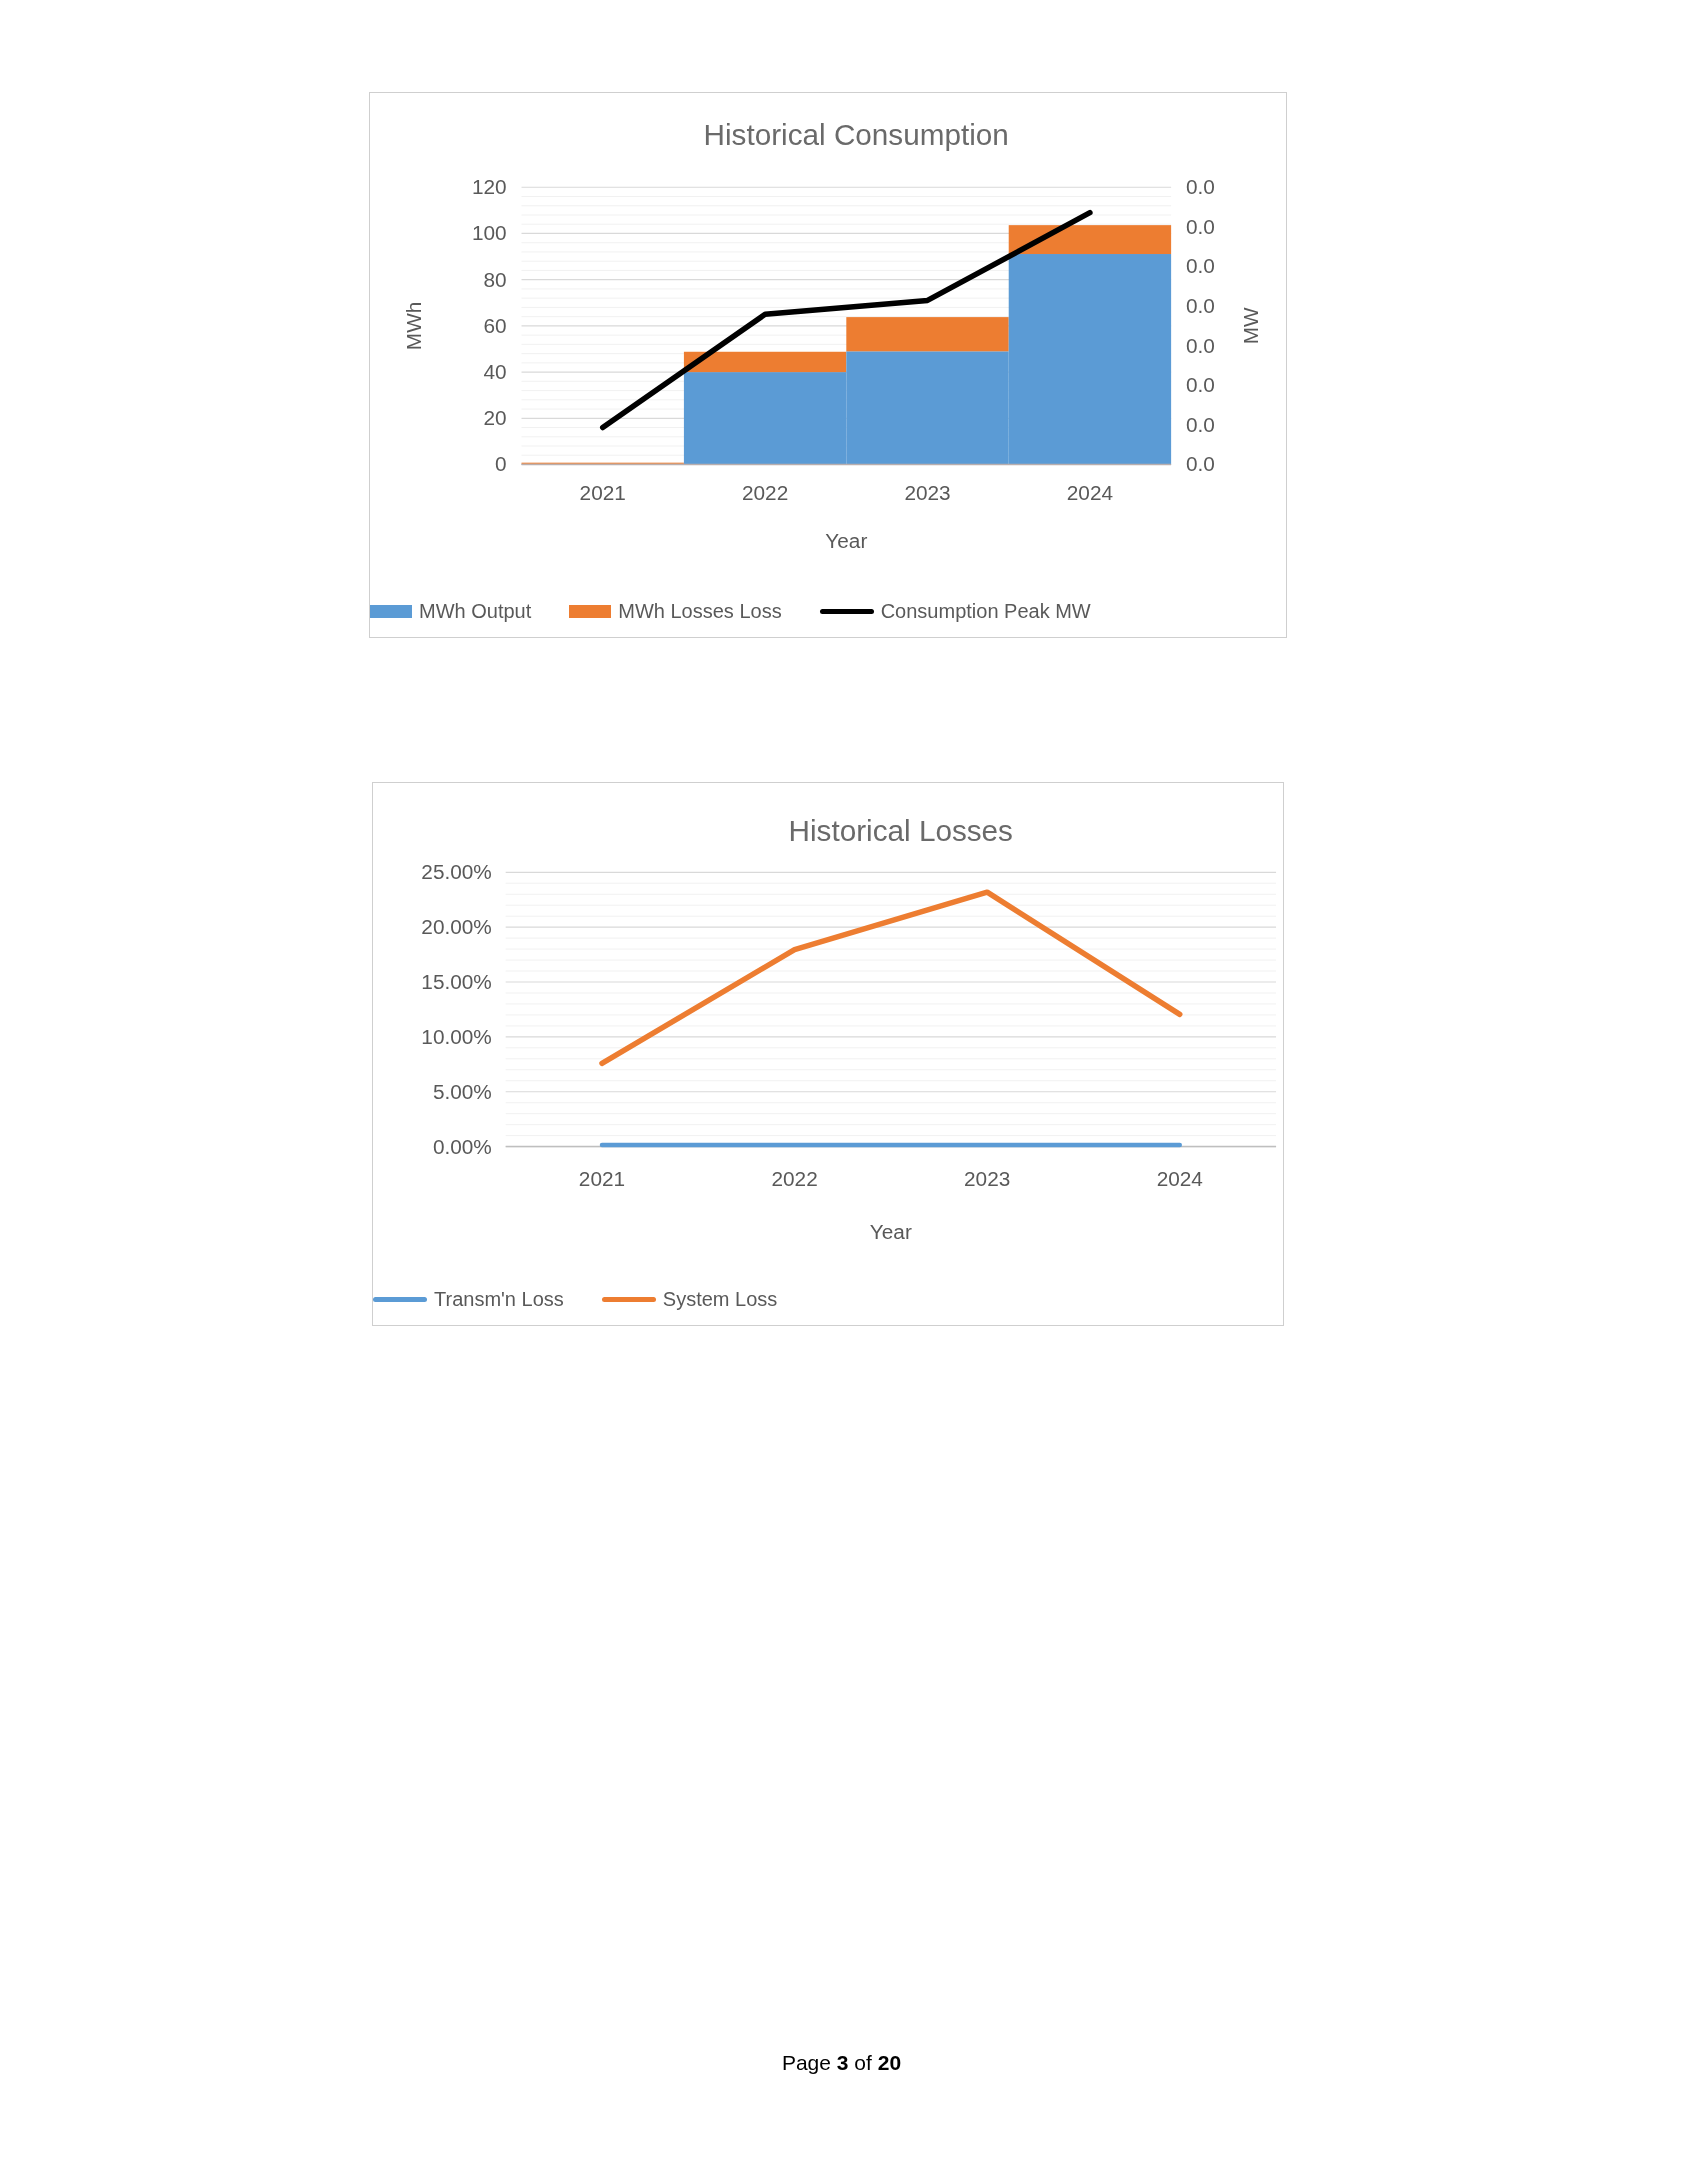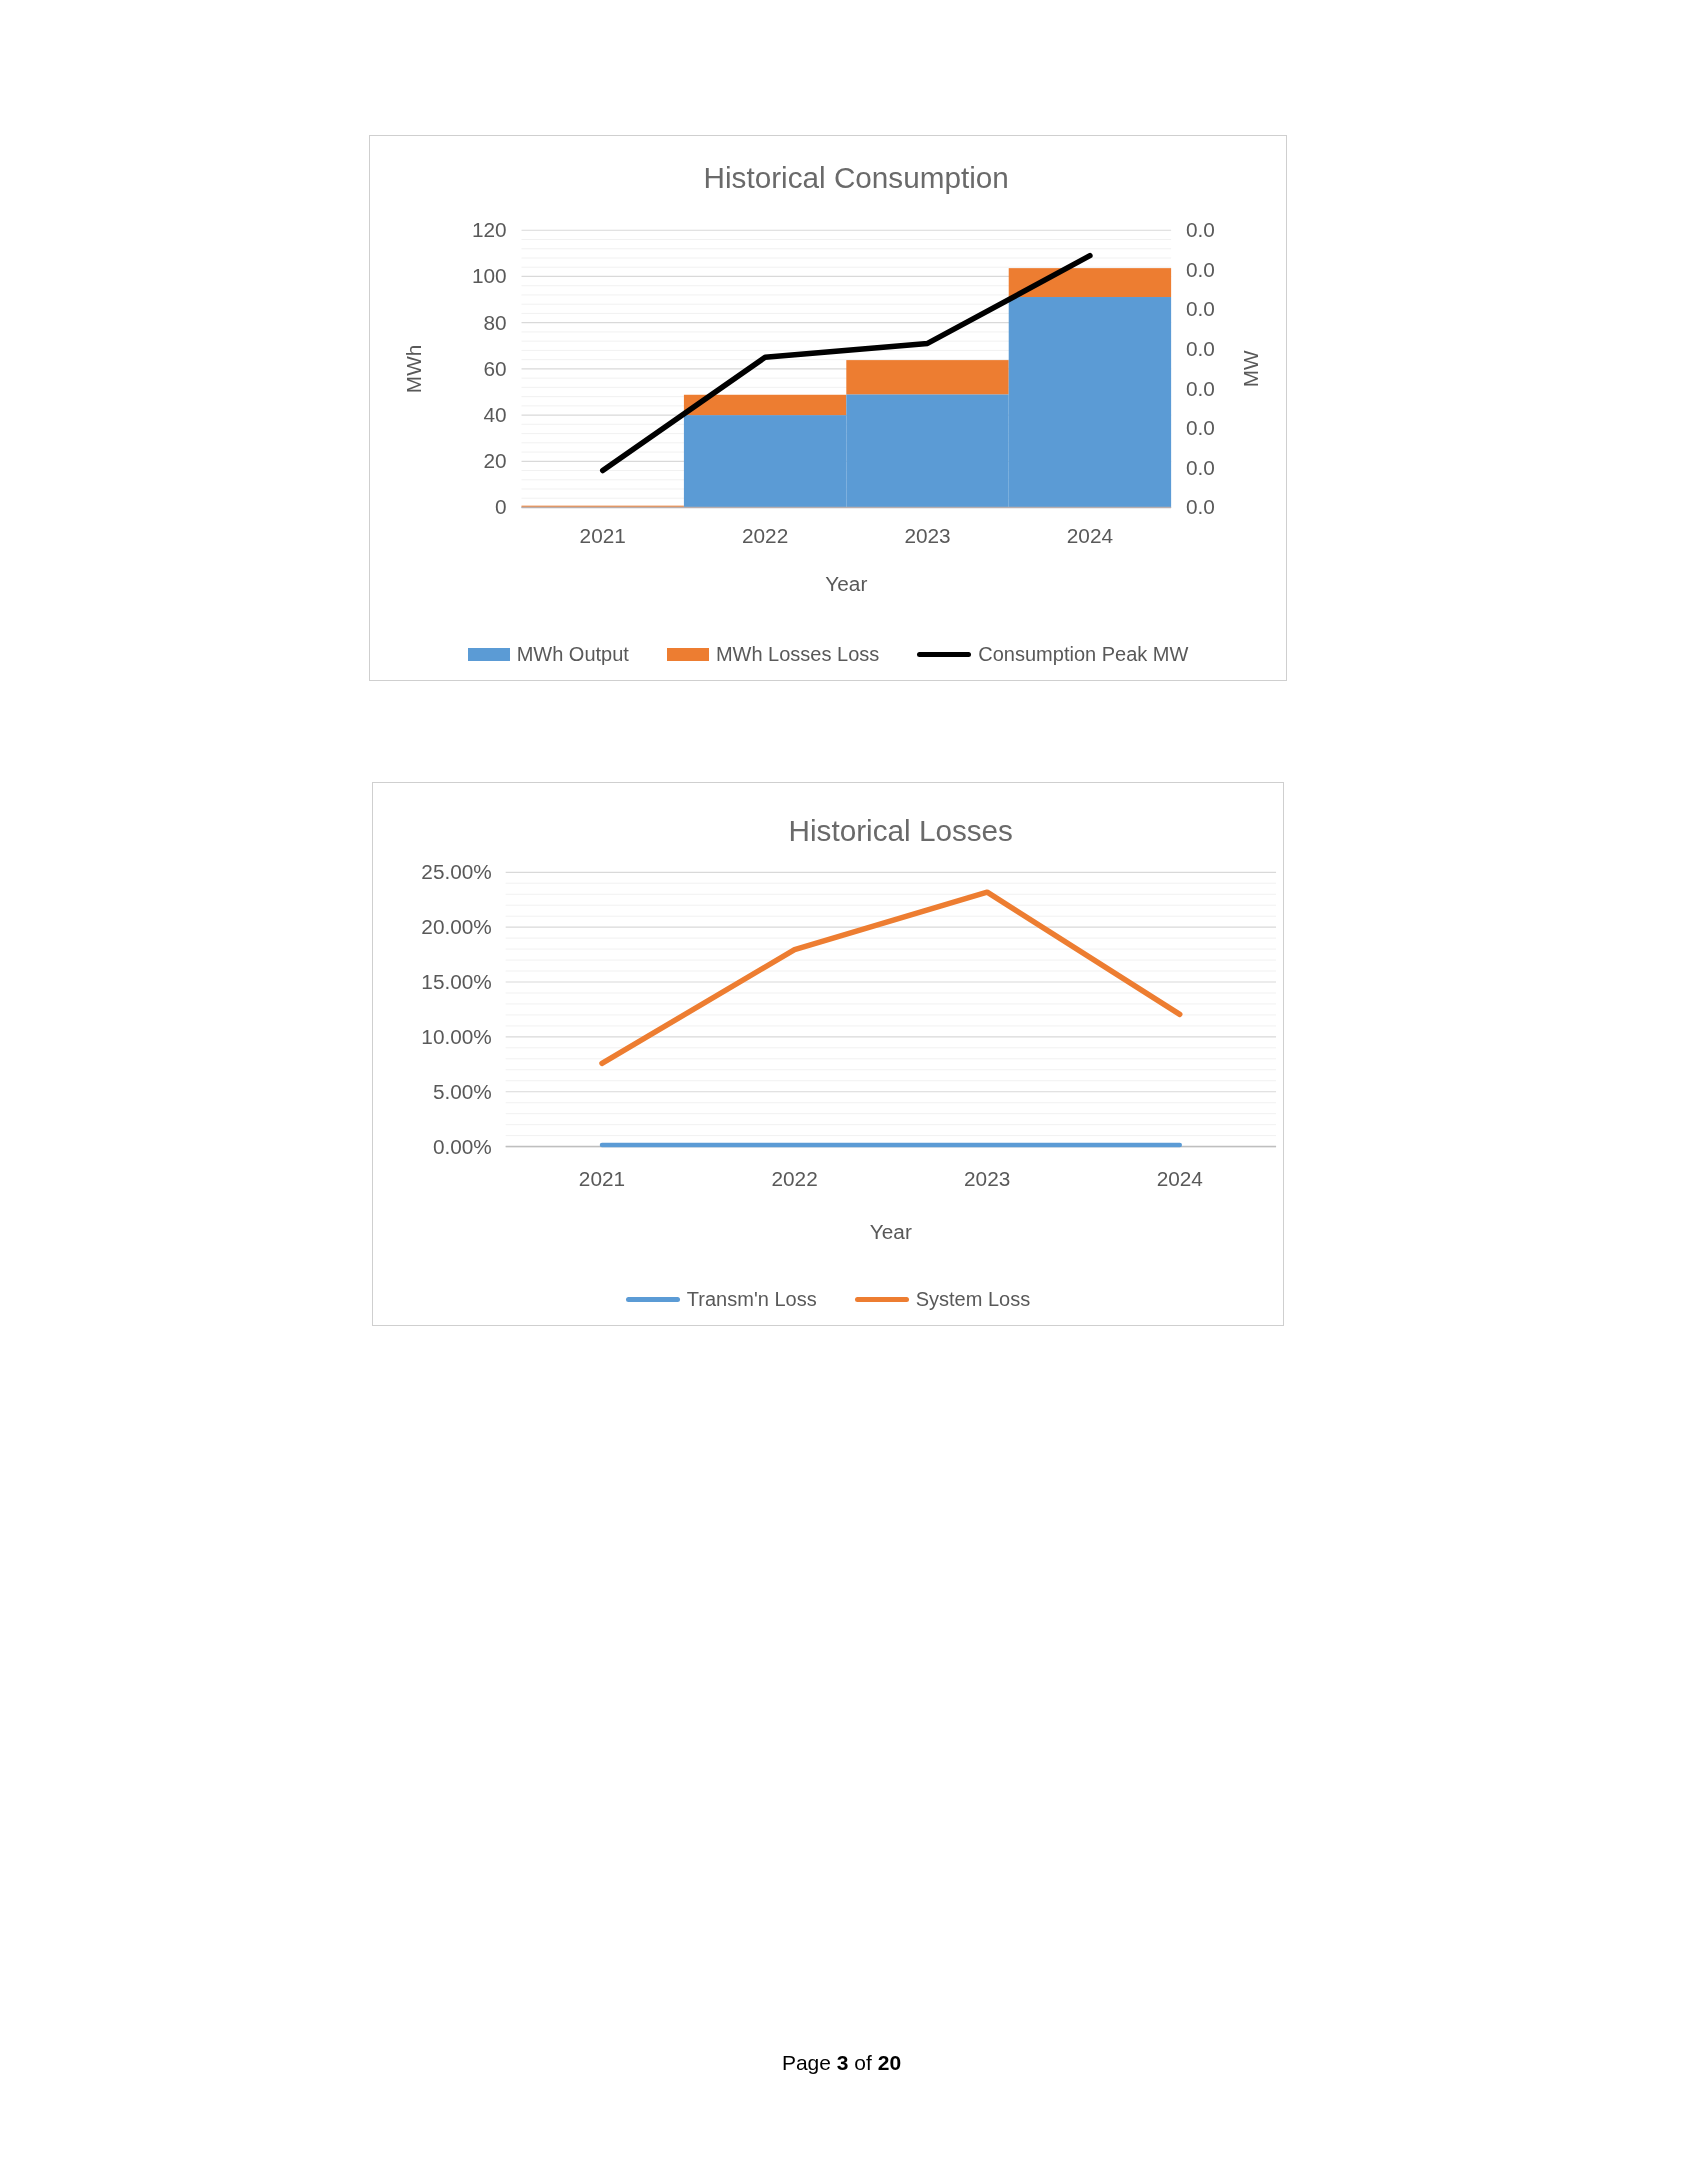--- a/index.html
+++ b/index.html
@@ -3,25 +3,25 @@
 <meta charset="utf-8">
 <style>
   html,body{margin:0;padding:0;background:#ffffff;}
   .page{
     position:relative;width:1683px;height:2178px;background:#ffffff;
     font-family:"Liberation Sans",sans-serif;overflow:hidden;
   }
   .chart-box{
     position:absolute;background:#ffffff;border:1.5px solid #cfcfcf;box-sizing:border-box;
   }
-  #chart1{left:369px;top:92px;width:918px;height:546px;margin-top:43px;}
+  #chart1{left:369px;top:92px;width:918px;height:546px;}
   #chart2{left:372px;top:782px;width:912px;height:544px;}
   .chart-box svg{position:absolute;left:0;top:0;}
   .legend{
-    position:absolute;left:0;right:0;bottom:14px;display:flex;justify-content:center;
+    position:absolute;left:0;right:0;bottom:14px;display:flex;justify-content:flex-start;
     align-items:center;gap:38px;font-size:20px;color:#595959;
   }
   .legend-item{display:flex;align-items:center;gap:7px;}
   .lg-rect{display:inline-block;width:42px;height:13px;}
   .lg-line{display:inline-block;width:54px;height:5px;border-radius:2.5px;}
   .lg-line-thick{display:inline-block;width:54px;height:5.4px;border-radius:2.5px;}
   .para{
     position:absolute;left:163px;width:1376px;margin:0;
     font-size:27px;line-height:38px;color:#000000;white-space:pre-line;
   }

